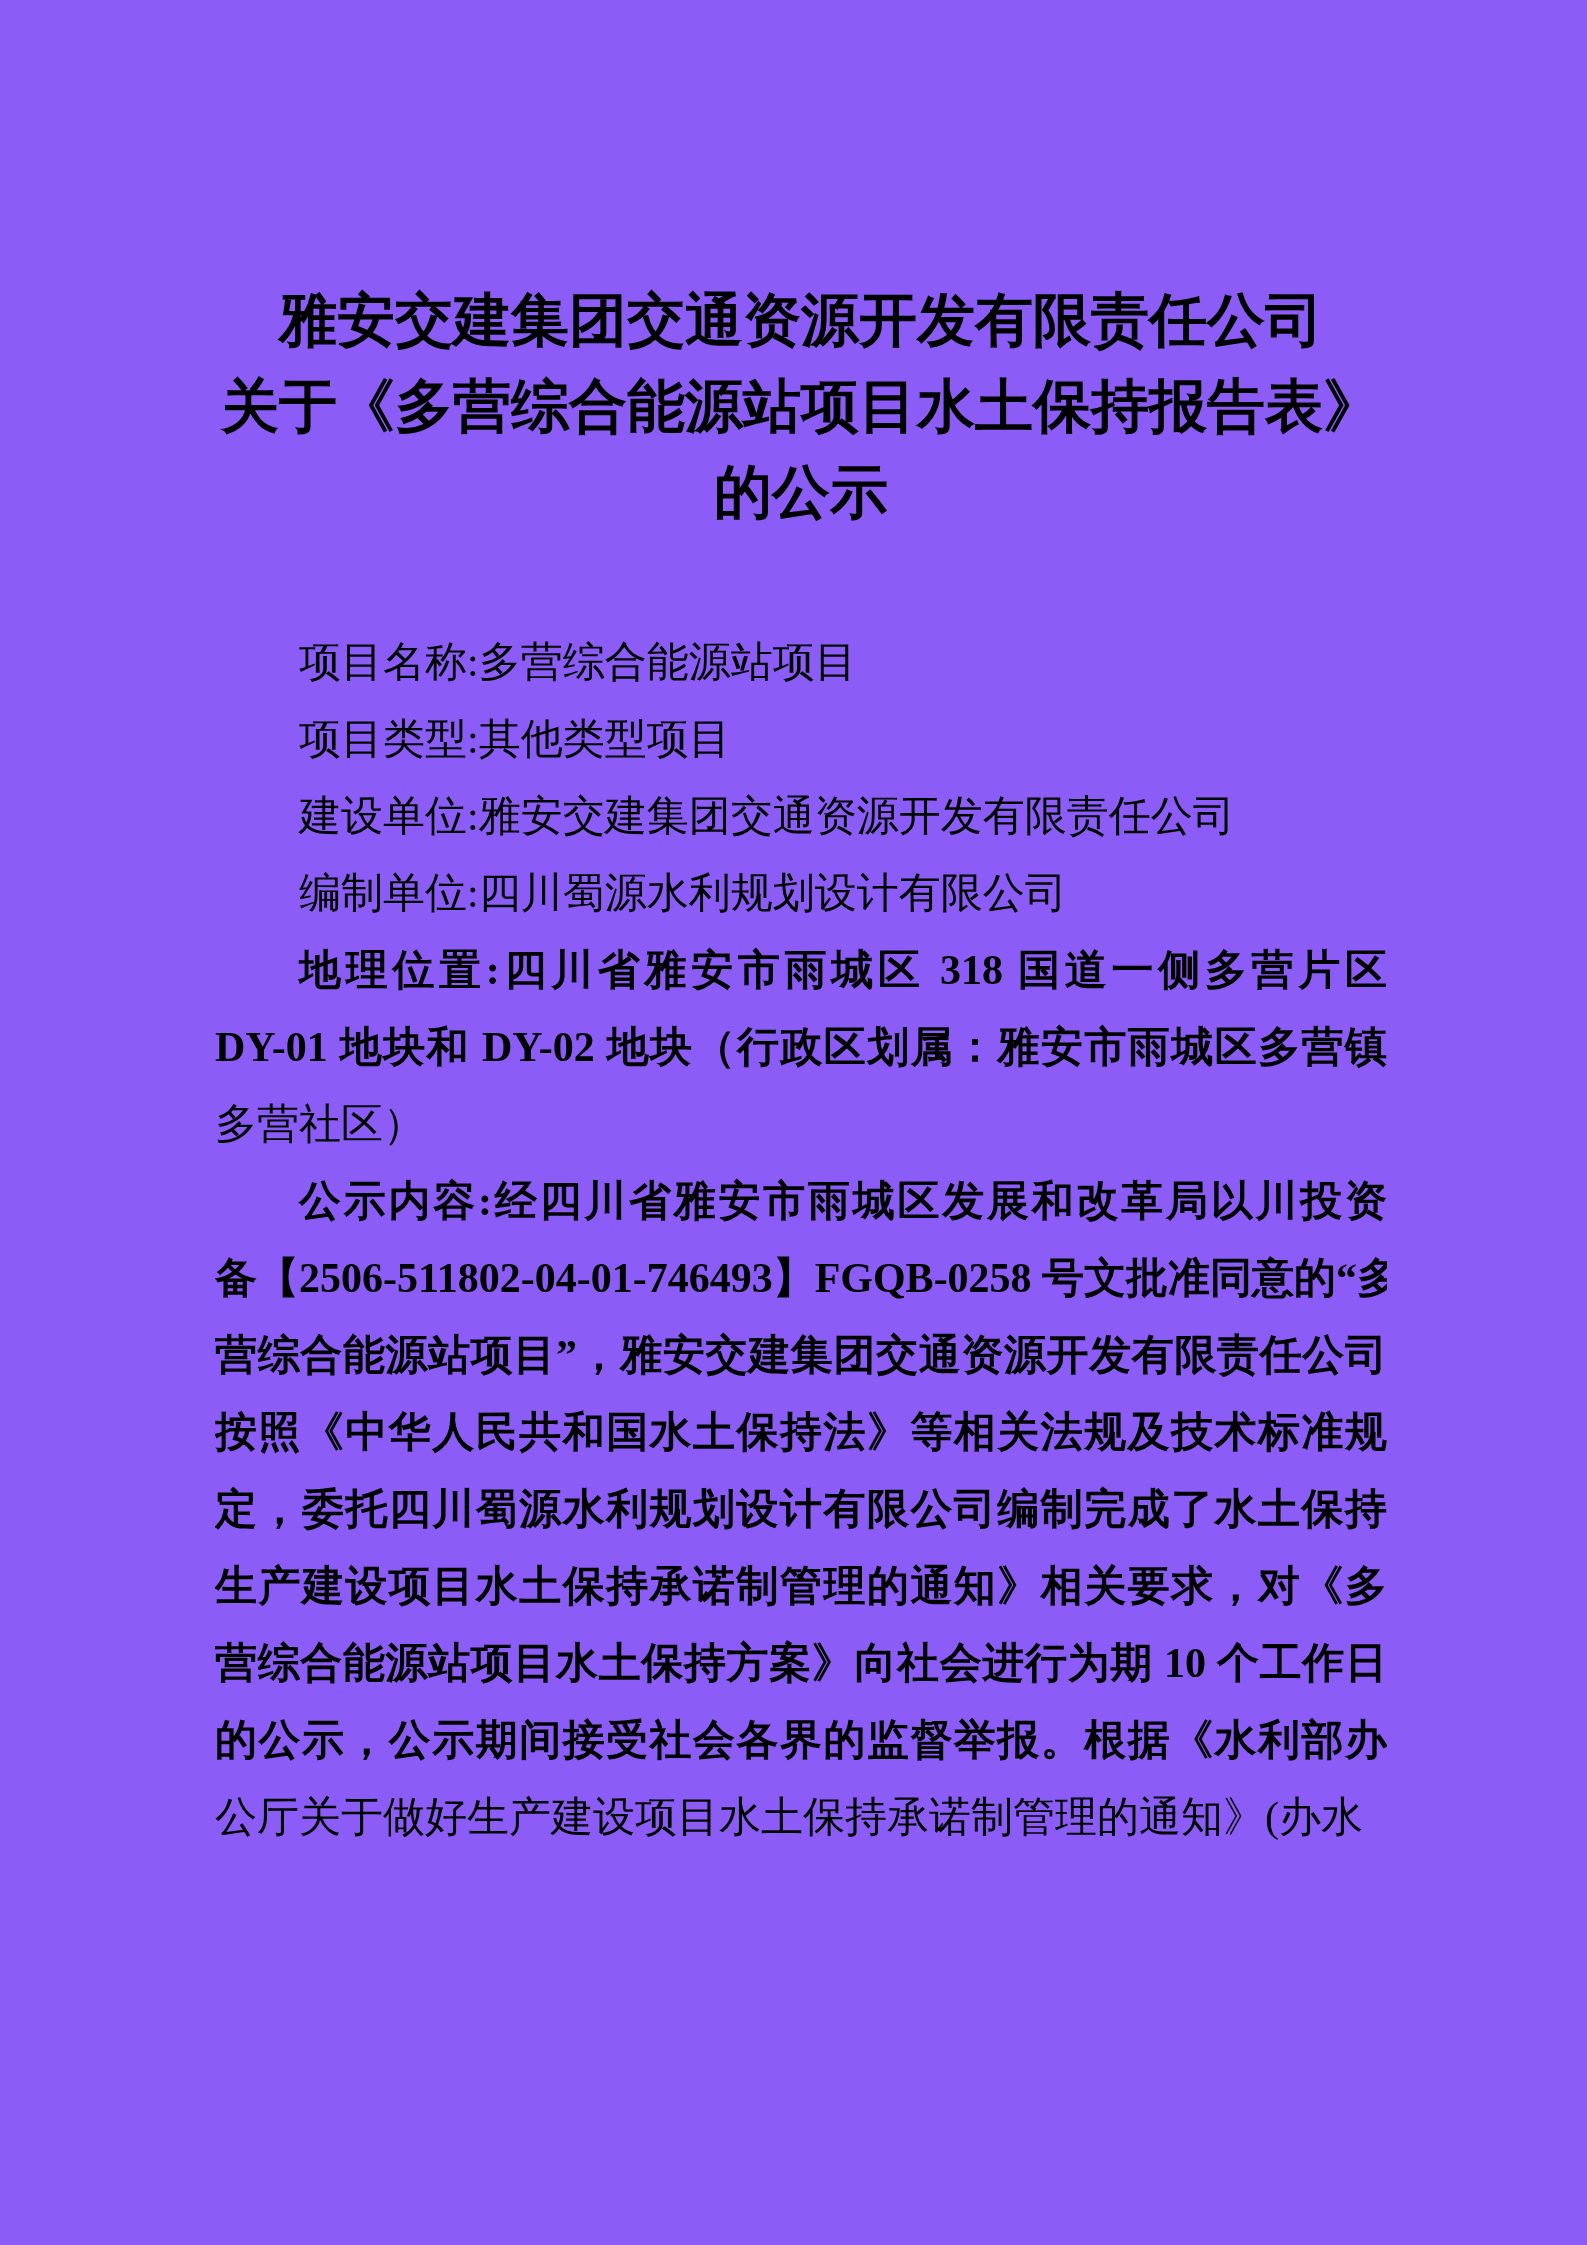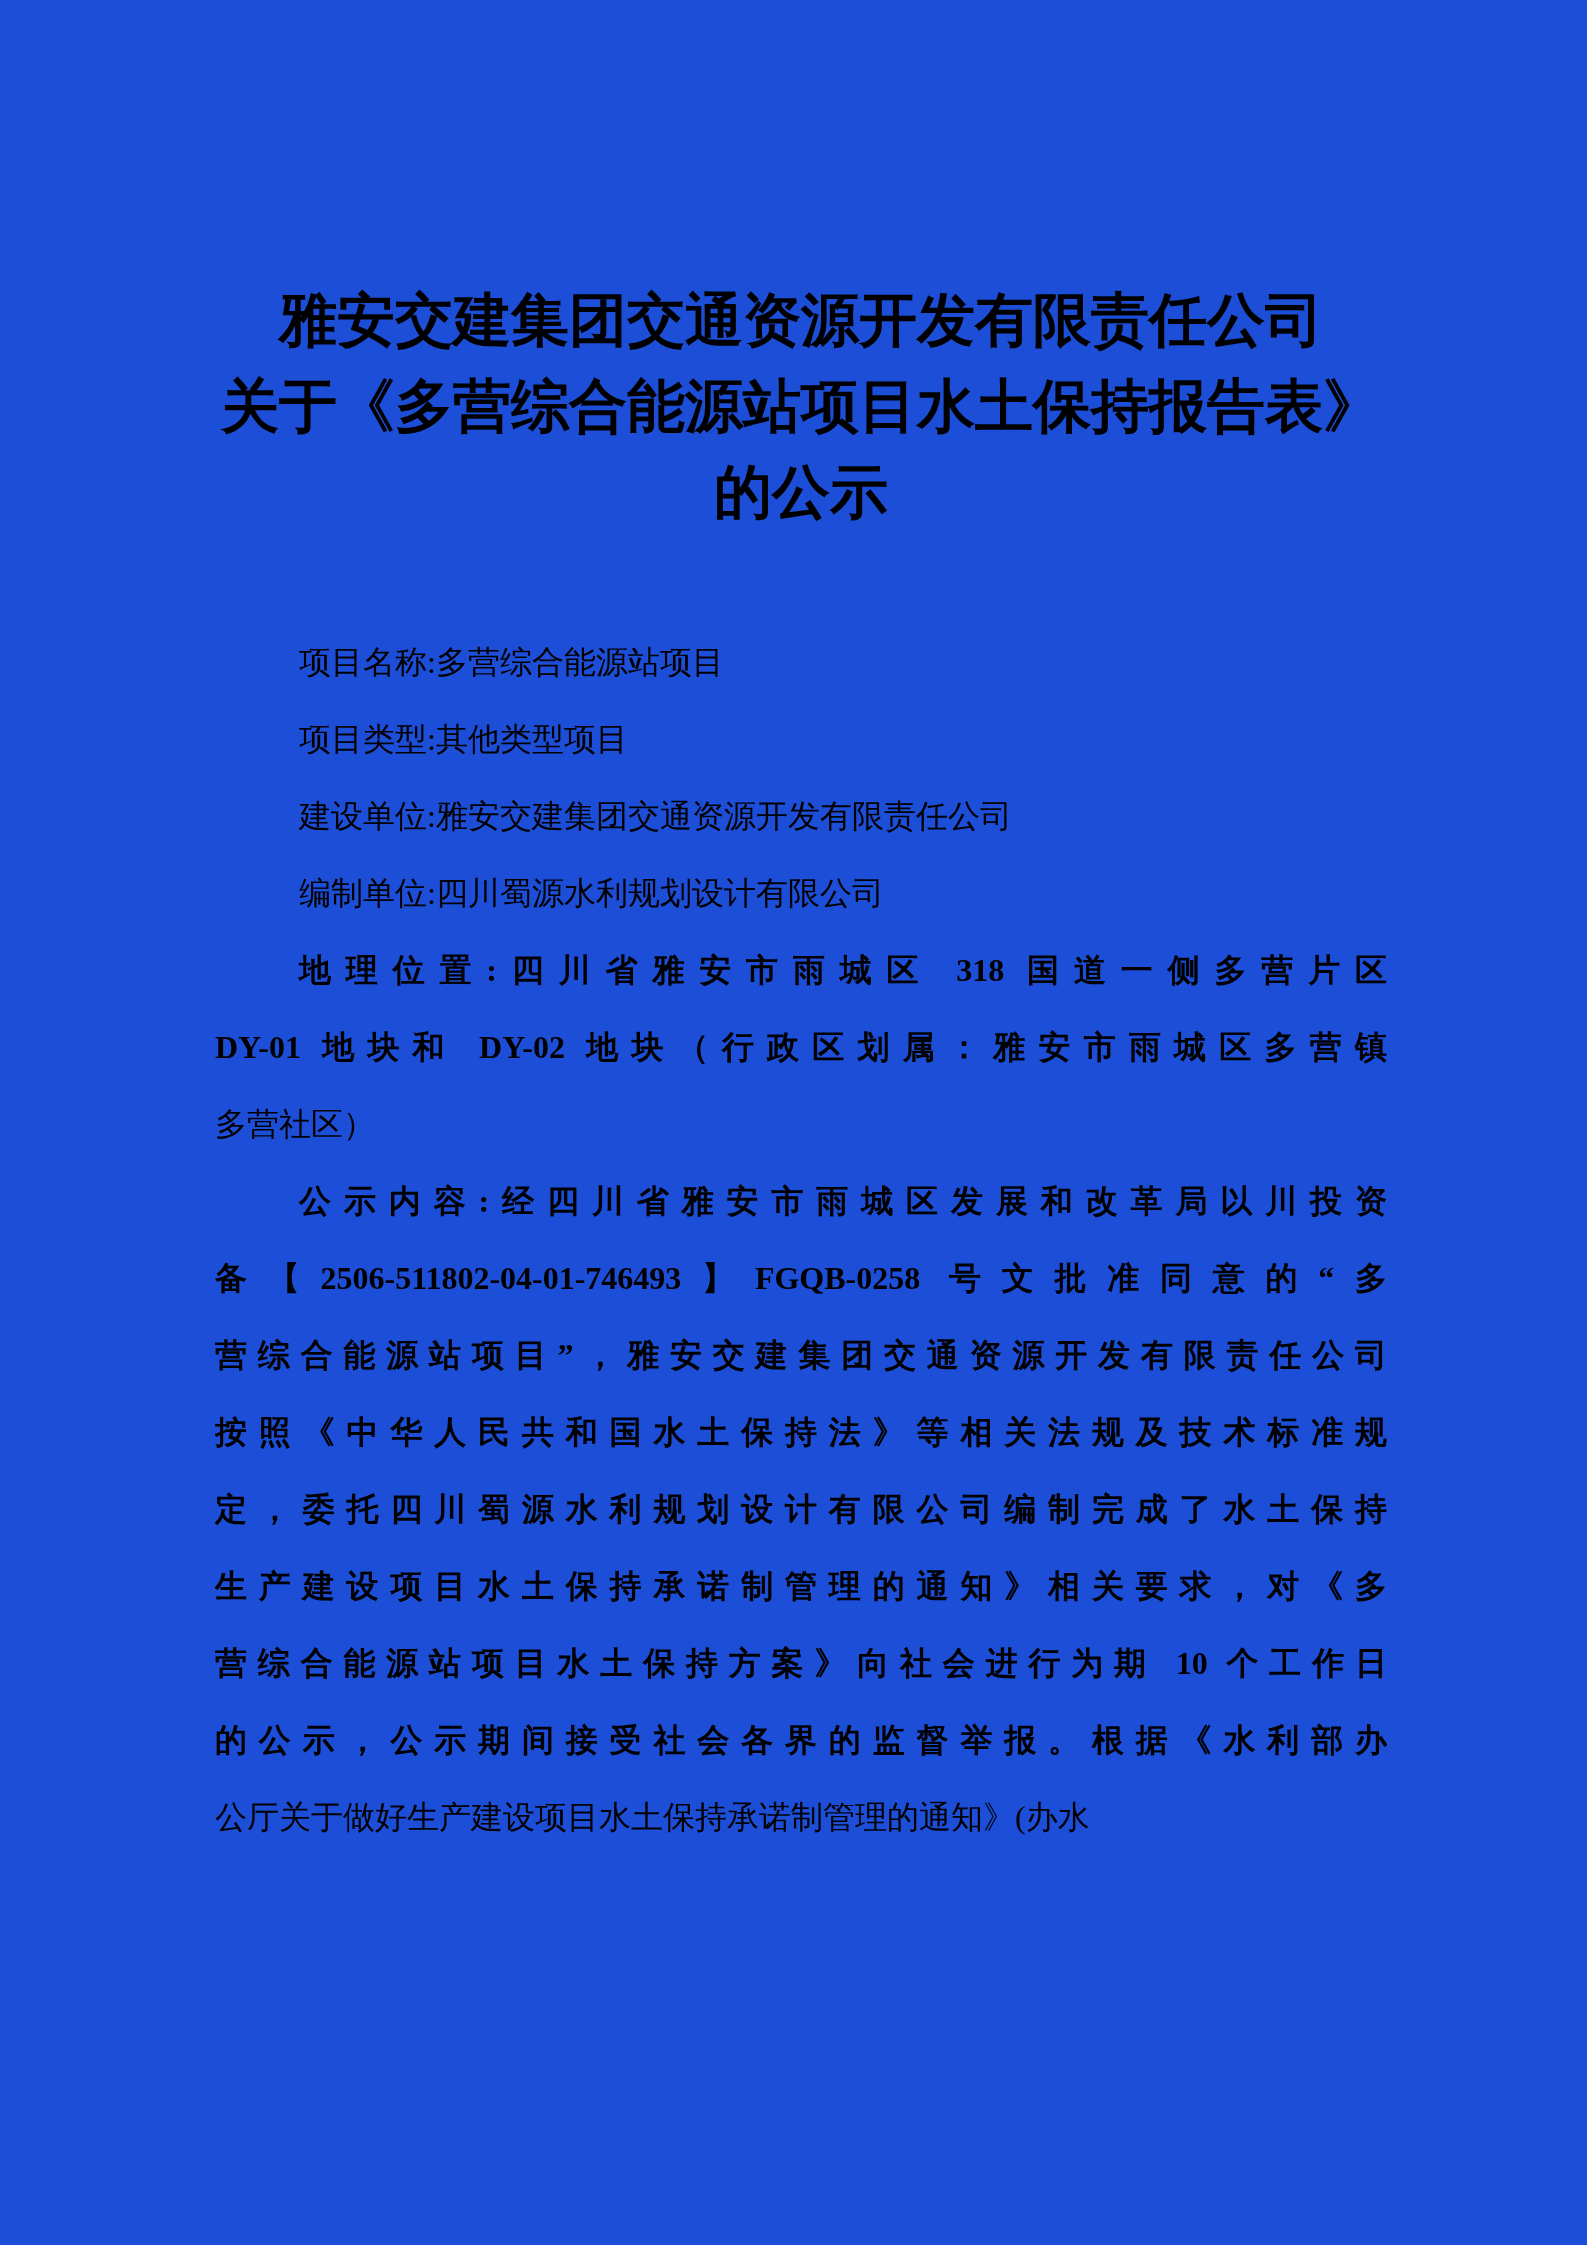--- a/index.html
+++ b/index.html
@@ -4,41 +4,41 @@
 <style>
   html, body {
     margin: 0;
     padding: 0;
     background: #ffffff;
   }
   .page {
     position: relative;
     width: 1587px;
     height: 2245px;
-    background: #1d4ed8;
+    background: #8b5cf6;
     color: #000000;
     box-sizing: border-box;
     padding: 278px 200px 0 215px;
     overflow: hidden;
     font-family: "Liberation Serif", "DejaVu Serif", serif;
   }
   .title {
     text-align: center;
     font-weight: bold;
     font-size: 58px;
     line-height: 86px;
     margin: 0 -70px;
     white-space: nowrap;
   }
   .title-line {
     height: 86px;
   }
   .doc-body {
     margin-top: 88px;
-    font-size: 32px;
+    font-size: 42px;
   }
   .line {
     height: 77px;
     line-height: 77px;
     white-space: nowrap;
     overflow: hidden;
   }
   .line.indent {
     text-indent: 84px;
   }

